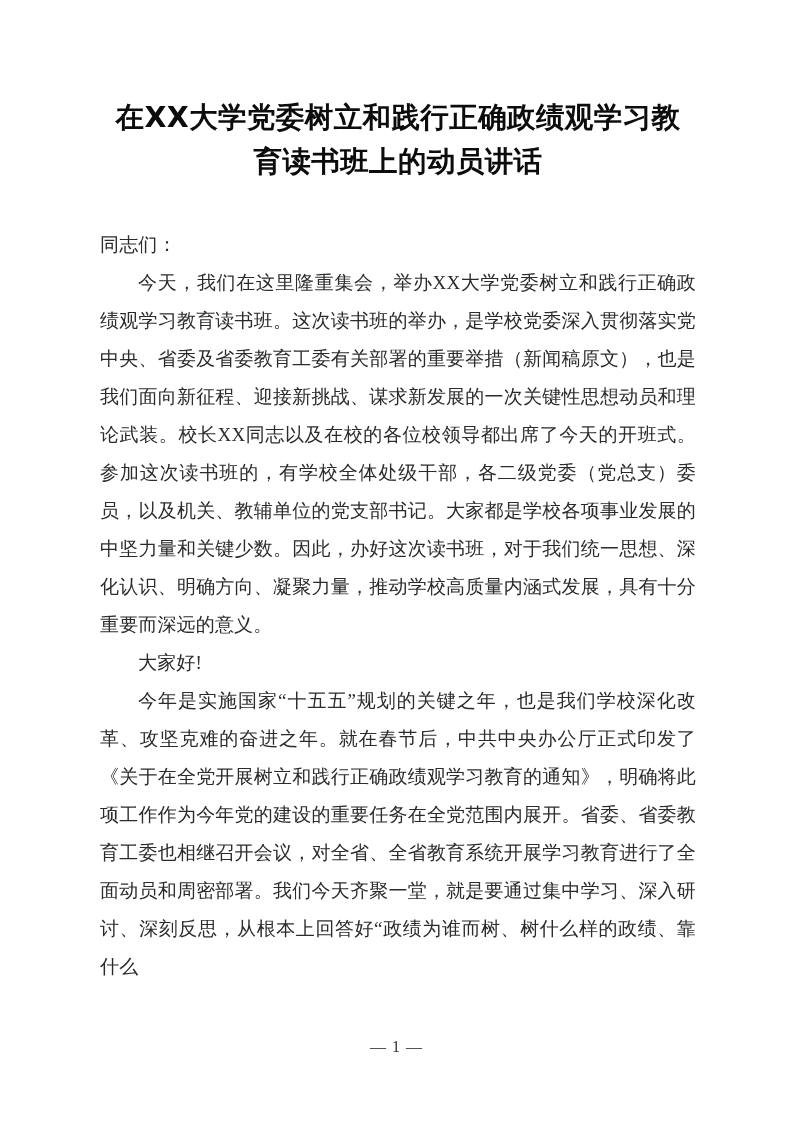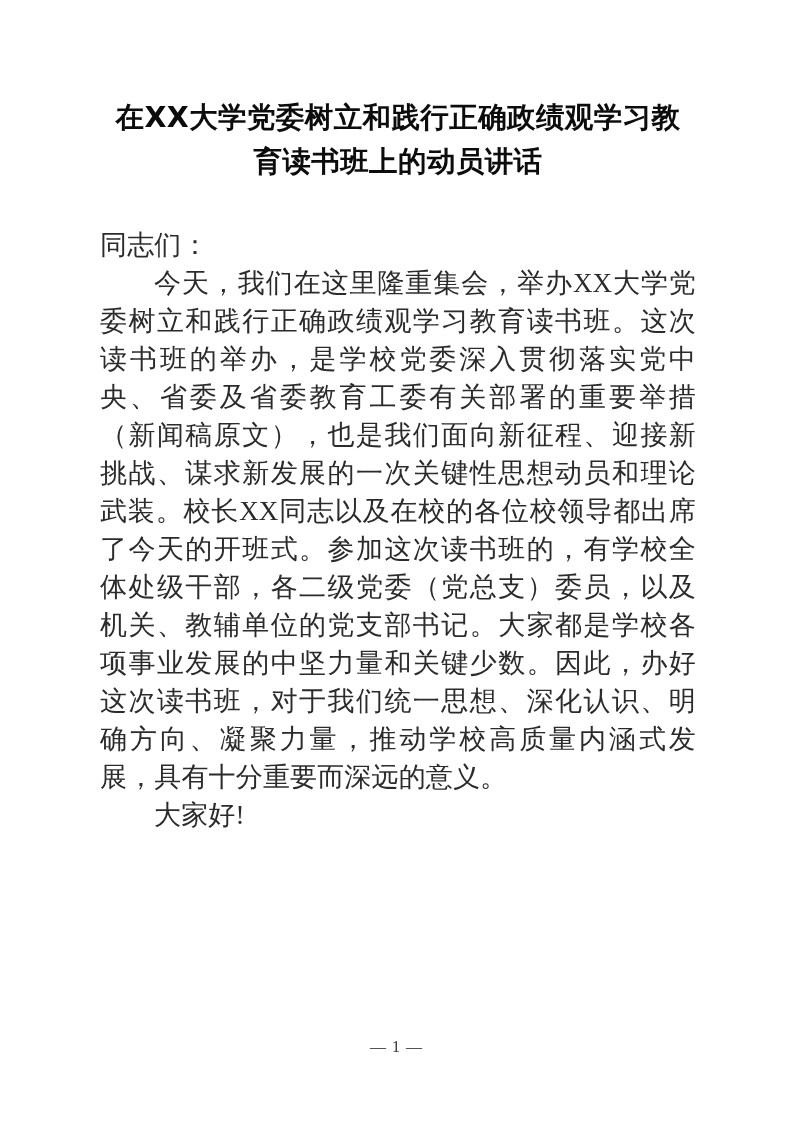--- a/index.html
+++ b/index.html
@@ -36,21 +36,21 @@
     letter-spacing: 0.4px;
     margin: 0 0 0 0;
     padding: 0 2px;
     word-break: break-all;
   }
   .title-spacer {
     height: 42px;
   }
   .para {
     font-family: "Liberation Serif", "DejaVu Serif", serif;
-    font-size: 27px;
+    font-size: 19px;
     line-height: 38px;
     color: #2b2b2b;
     text-align: justify;
     text-align-last: left;
     text-justify: inter-character;
     margin: 0;
     word-break: break-all;
     letter-spacing: 0.15px;
   }
   .para.indent {
@@ -81,18 +81,19 @@
     <h1 class="doc-title">在XX大学党委树立和践行正确政绩观学习教育读书班上的动员讲话</h1>
 
     <div class="title-spacer"></div>
 
     <p class="para salutation">同志们：</p>
 
     <p class="para indent">今天，我们在这里隆重集会，举办XX大学党委树立和践行正确政绩观学习教育读书班。这次读书班的举办，是学校党委深入贯彻落实党中央、省委及省委教育工委有关部署的重要举措（新闻稿原文），也是我们面向新征程、迎接新挑战、谋求新发展的一次关键性思想动员和理论武装。校长XX同志以及在校的各位校领导都出席了今天的开班式。参加这次读书班的，有学校全体处级干部，各二级党委（党总支）委员，以及机关、教辅单位的党支部书记。大家都是学校各项事业发展的中坚力量和关键少数。因此，办好这次读书班，对于我们统一思想、深化认识、明确方向、凝聚力量，推动学校高质量内涵式发展，具有十分重要而深远的意义。</p>
 
     <p class="para indent">大家好!</p>
 
+    <p class="para indent">今年是实施国家“十五五”规划的关键之年，也是我们学校深化改革、攻坚克难的奋进之年。就在春节后，中共中央办公厅正式印发了《关于在全党开展树立和践行正确政绩观学习教育的通知》，明确将此项工作作为今年党的建设的重要任务在全党范围内展开。省委、省委教育工委也相继召开会议，对全省、全省教育系统开展学习教育进行了全面动员和周密部署。我们今天齐聚一堂，就是要通过集中学习、深入研讨、深刻反思，从根本上回答好“政绩为谁而树、树什么样的政绩、靠什么</p>
 
   </div>
 
   <div class="page-number">— 1 —</div>
 
 </div>
 
 </body></html>

